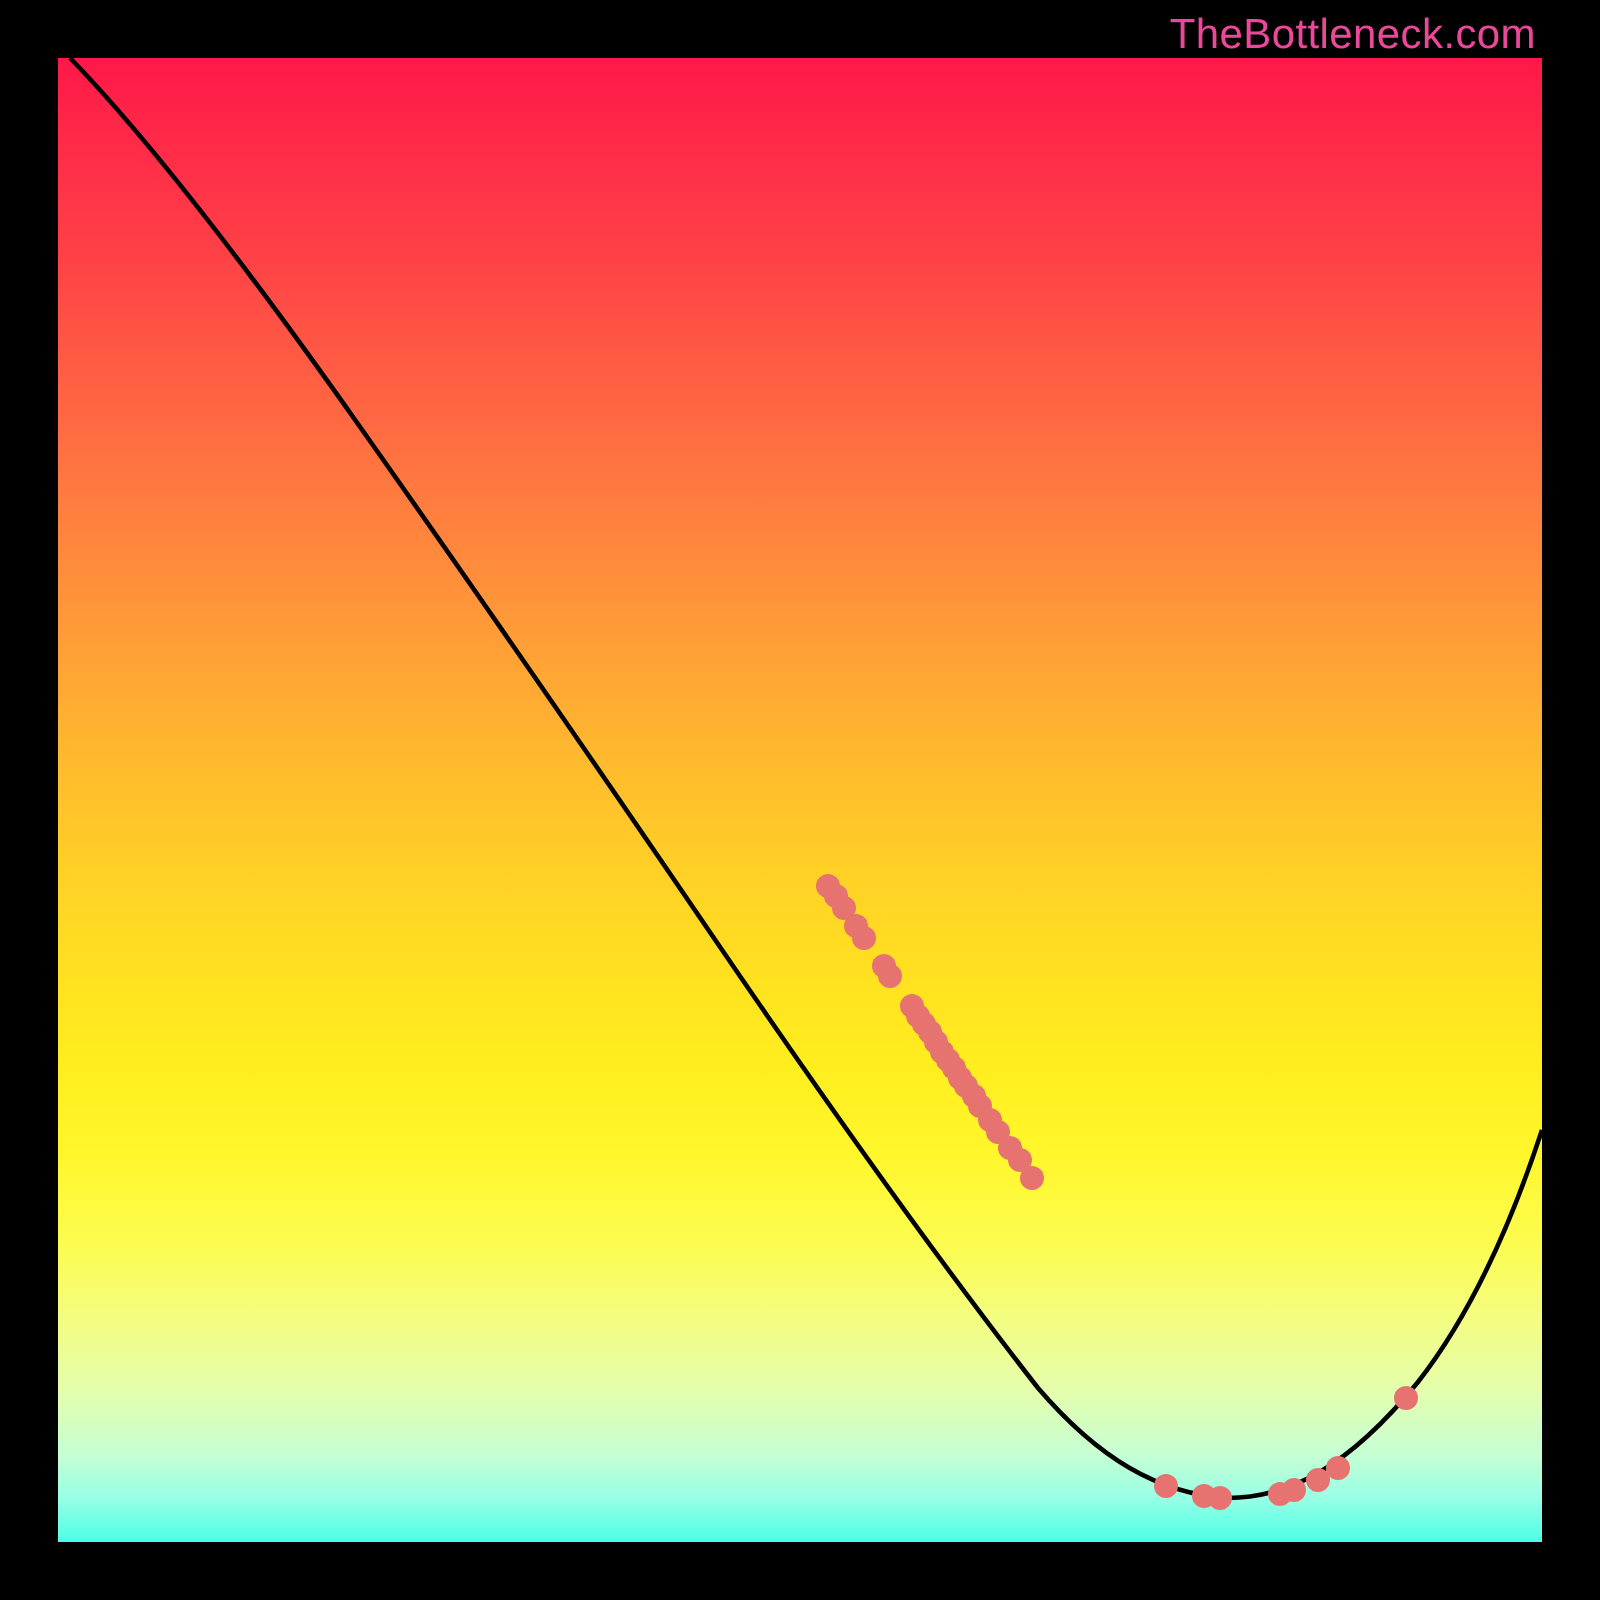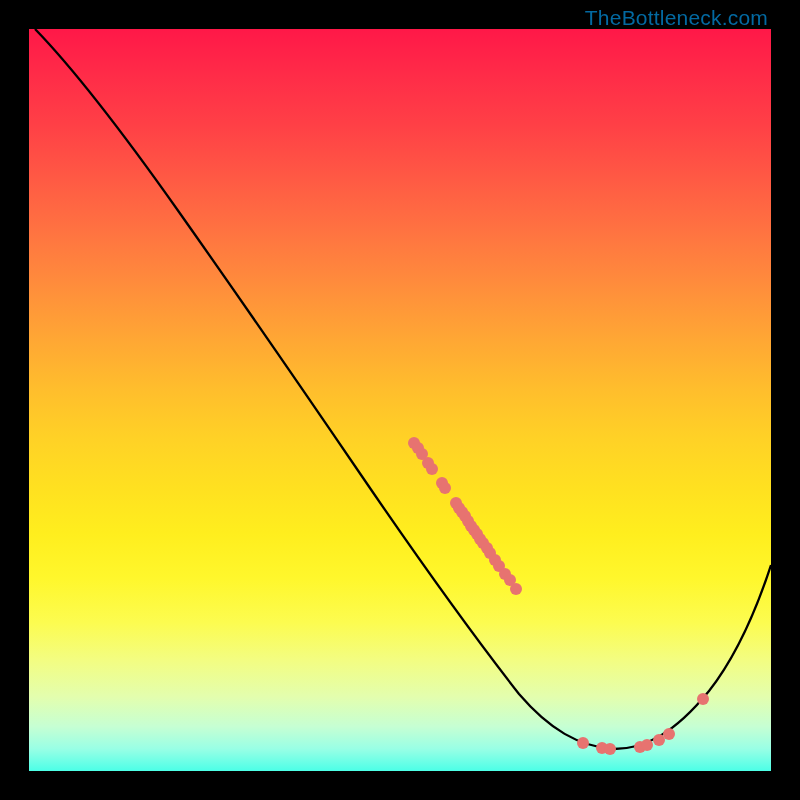--- a/index.html
+++ b/index.html
@@ -36,21 +36,21 @@
       #99ffe5 97%,
       #4cffe7 100%
     );
   }
   .watermark {
     position: absolute;
     top: 6px;
     right: 32px;
     font-family: Arial, Helvetica, sans-serif;
     font-size: 21px;
-    color: #0369a1;
+    color: #ec4899;
     letter-spacing: 0.2px;
   }
   svg.plot {
     position: absolute;
     left: 29px;
     top: 29px;
     width: 742px;
     height: 742px;
   }
   .curve {

